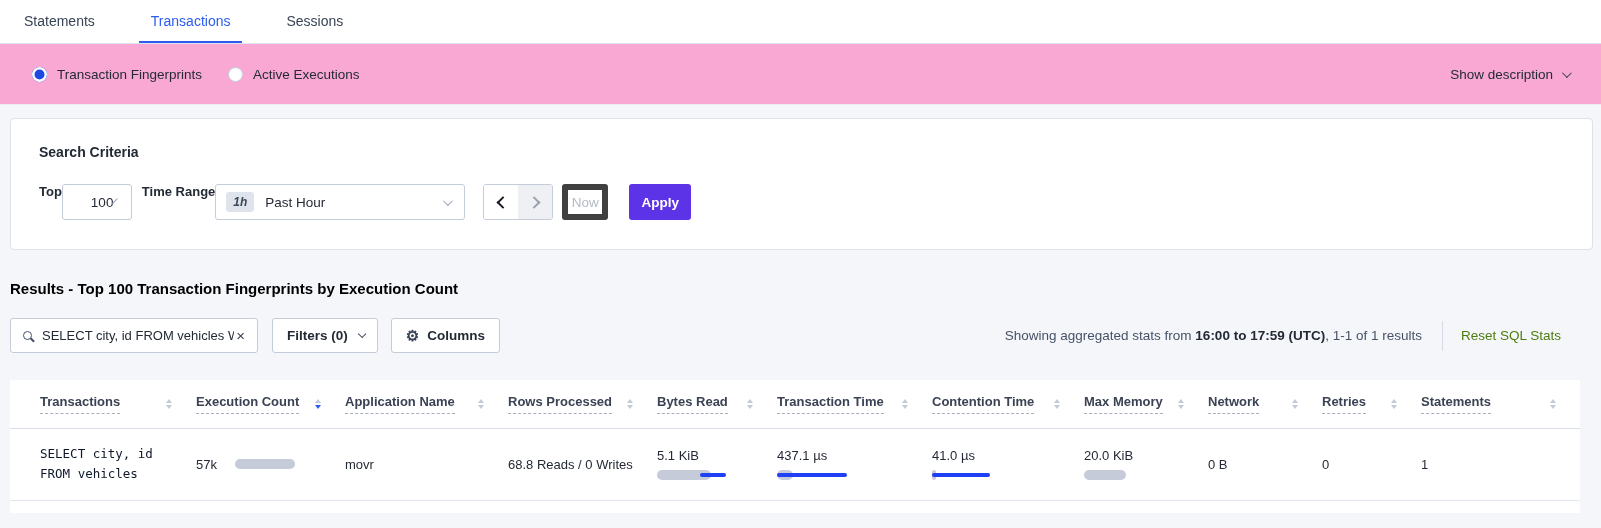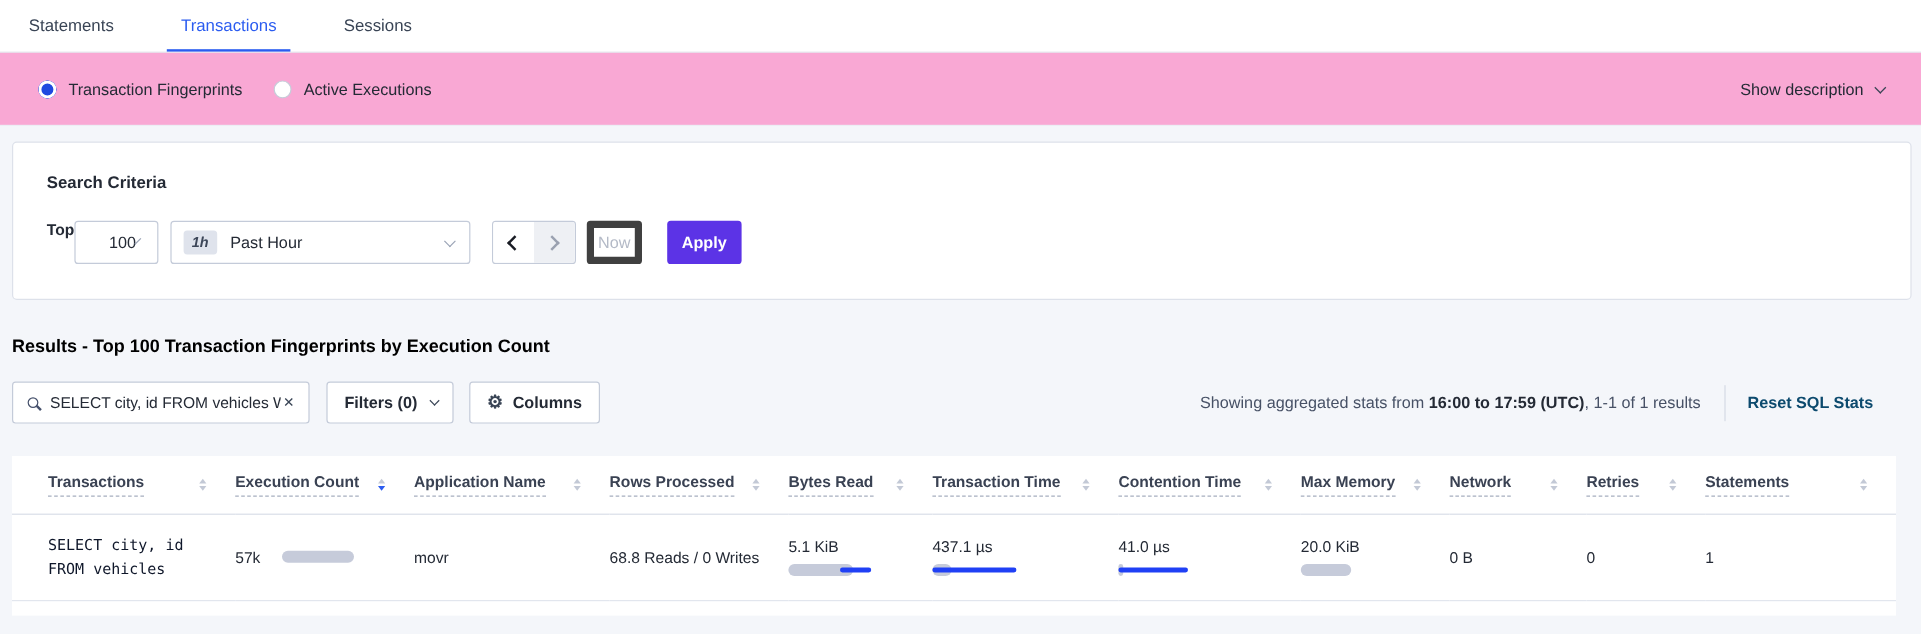--- a/index.html
+++ b/index.html
@@ -52,21 +52,21 @@
   .mag::after { content:""; position:absolute; width:5px; height:1.6px; background:#45506b; transform:rotate(45deg); right:-4px; bottom:-2px; }
   .searchbox input { border:none; outline:none; flex:1; margin-left:10px; font-size:13px; color:#242a35; font-family:"Liberation Sans", sans-serif; background:transparent; }
   .clear-x { font-size:15px; color:#394455; cursor:pointer; padding:0 2px; }
   .btn-plain { height:35px; border:1px solid #c4cbd9; border-radius:3px; background:#fff; display:flex; align-items:center; font-size:13.5px; font-weight:600; color:#242a35; cursor:pointer; }
   .btn-filters { margin-left:14px; padding:0 14px; gap:9px; }
   .btn-columns { margin-left:13px; padding:0 14px; gap:8px; }
   .gear { font-size:15px; color:#394455; line-height:1; }
   .stats { margin-left:auto; font-size:13.5px; color:#475166; white-space:nowrap; }
   .stats b { color:#242a35; }
   .vdiv { width:1px; height:30px; background:#d5dae4; margin:0 18px 0 20px; }
-  .reset-link { font-size:13.5px; font-weight:700; color:#0c4a6e; cursor:pointer; white-space:nowrap; }
+  .reset-link { font-size:13.5px; font-weight:400; color:#4d7c0f; cursor:pointer; white-space:nowrap; }
 
   
   .table-card { margin:27px 21px 0 10px; background:#fff; padding-bottom:12px; }
   table { width:100%; border-collapse:collapse; table-layout:fixed; }
   th { height:48px; text-align:left; vertical-align:middle; border-bottom:1px solid #d9dee8; }
   .th-inner { display:flex; align-items:center; justify-content:space-between; padding-right:24px; }
   .th-label { font-size:13px; font-weight:bold; color:#3a4253; border-bottom:1px dashed #a6aebf; padding-bottom:4px; cursor:default; }
   .sort { display:inline-flex; flex-direction:column; gap:2px; cursor:pointer; }
   .sort i { display:block; width:0; height:0; border-left:3.5px solid transparent; border-right:3.5px solid transparent; }
   .sort .up { border-bottom:4.5px solid #c3c9d6; }
@@ -111,20 +111,21 @@
   <div class="criteria-title">Search Criteria</div>
   <div class="criteria-row">
     <div class="field">
       <span class="field-label">Top</span>
       <div class="ctl ctl-top">
         <span>100</span>
         <span class="chev gray"></span>
       </div>
     </div>
     <div class="field field-time">
+      <span class="field-label">Time Range</span>
       <div class="ctl ctl-time">
         <span class="time-badge">1h</span>
         <span class="grow">Past Hour</span>
         <span class="chev gray"></span>
       </div>
     </div>
     <div class="arrow-group">
       <div class="arrow-btn">
           <span class="arr left"></span>
         </div>

